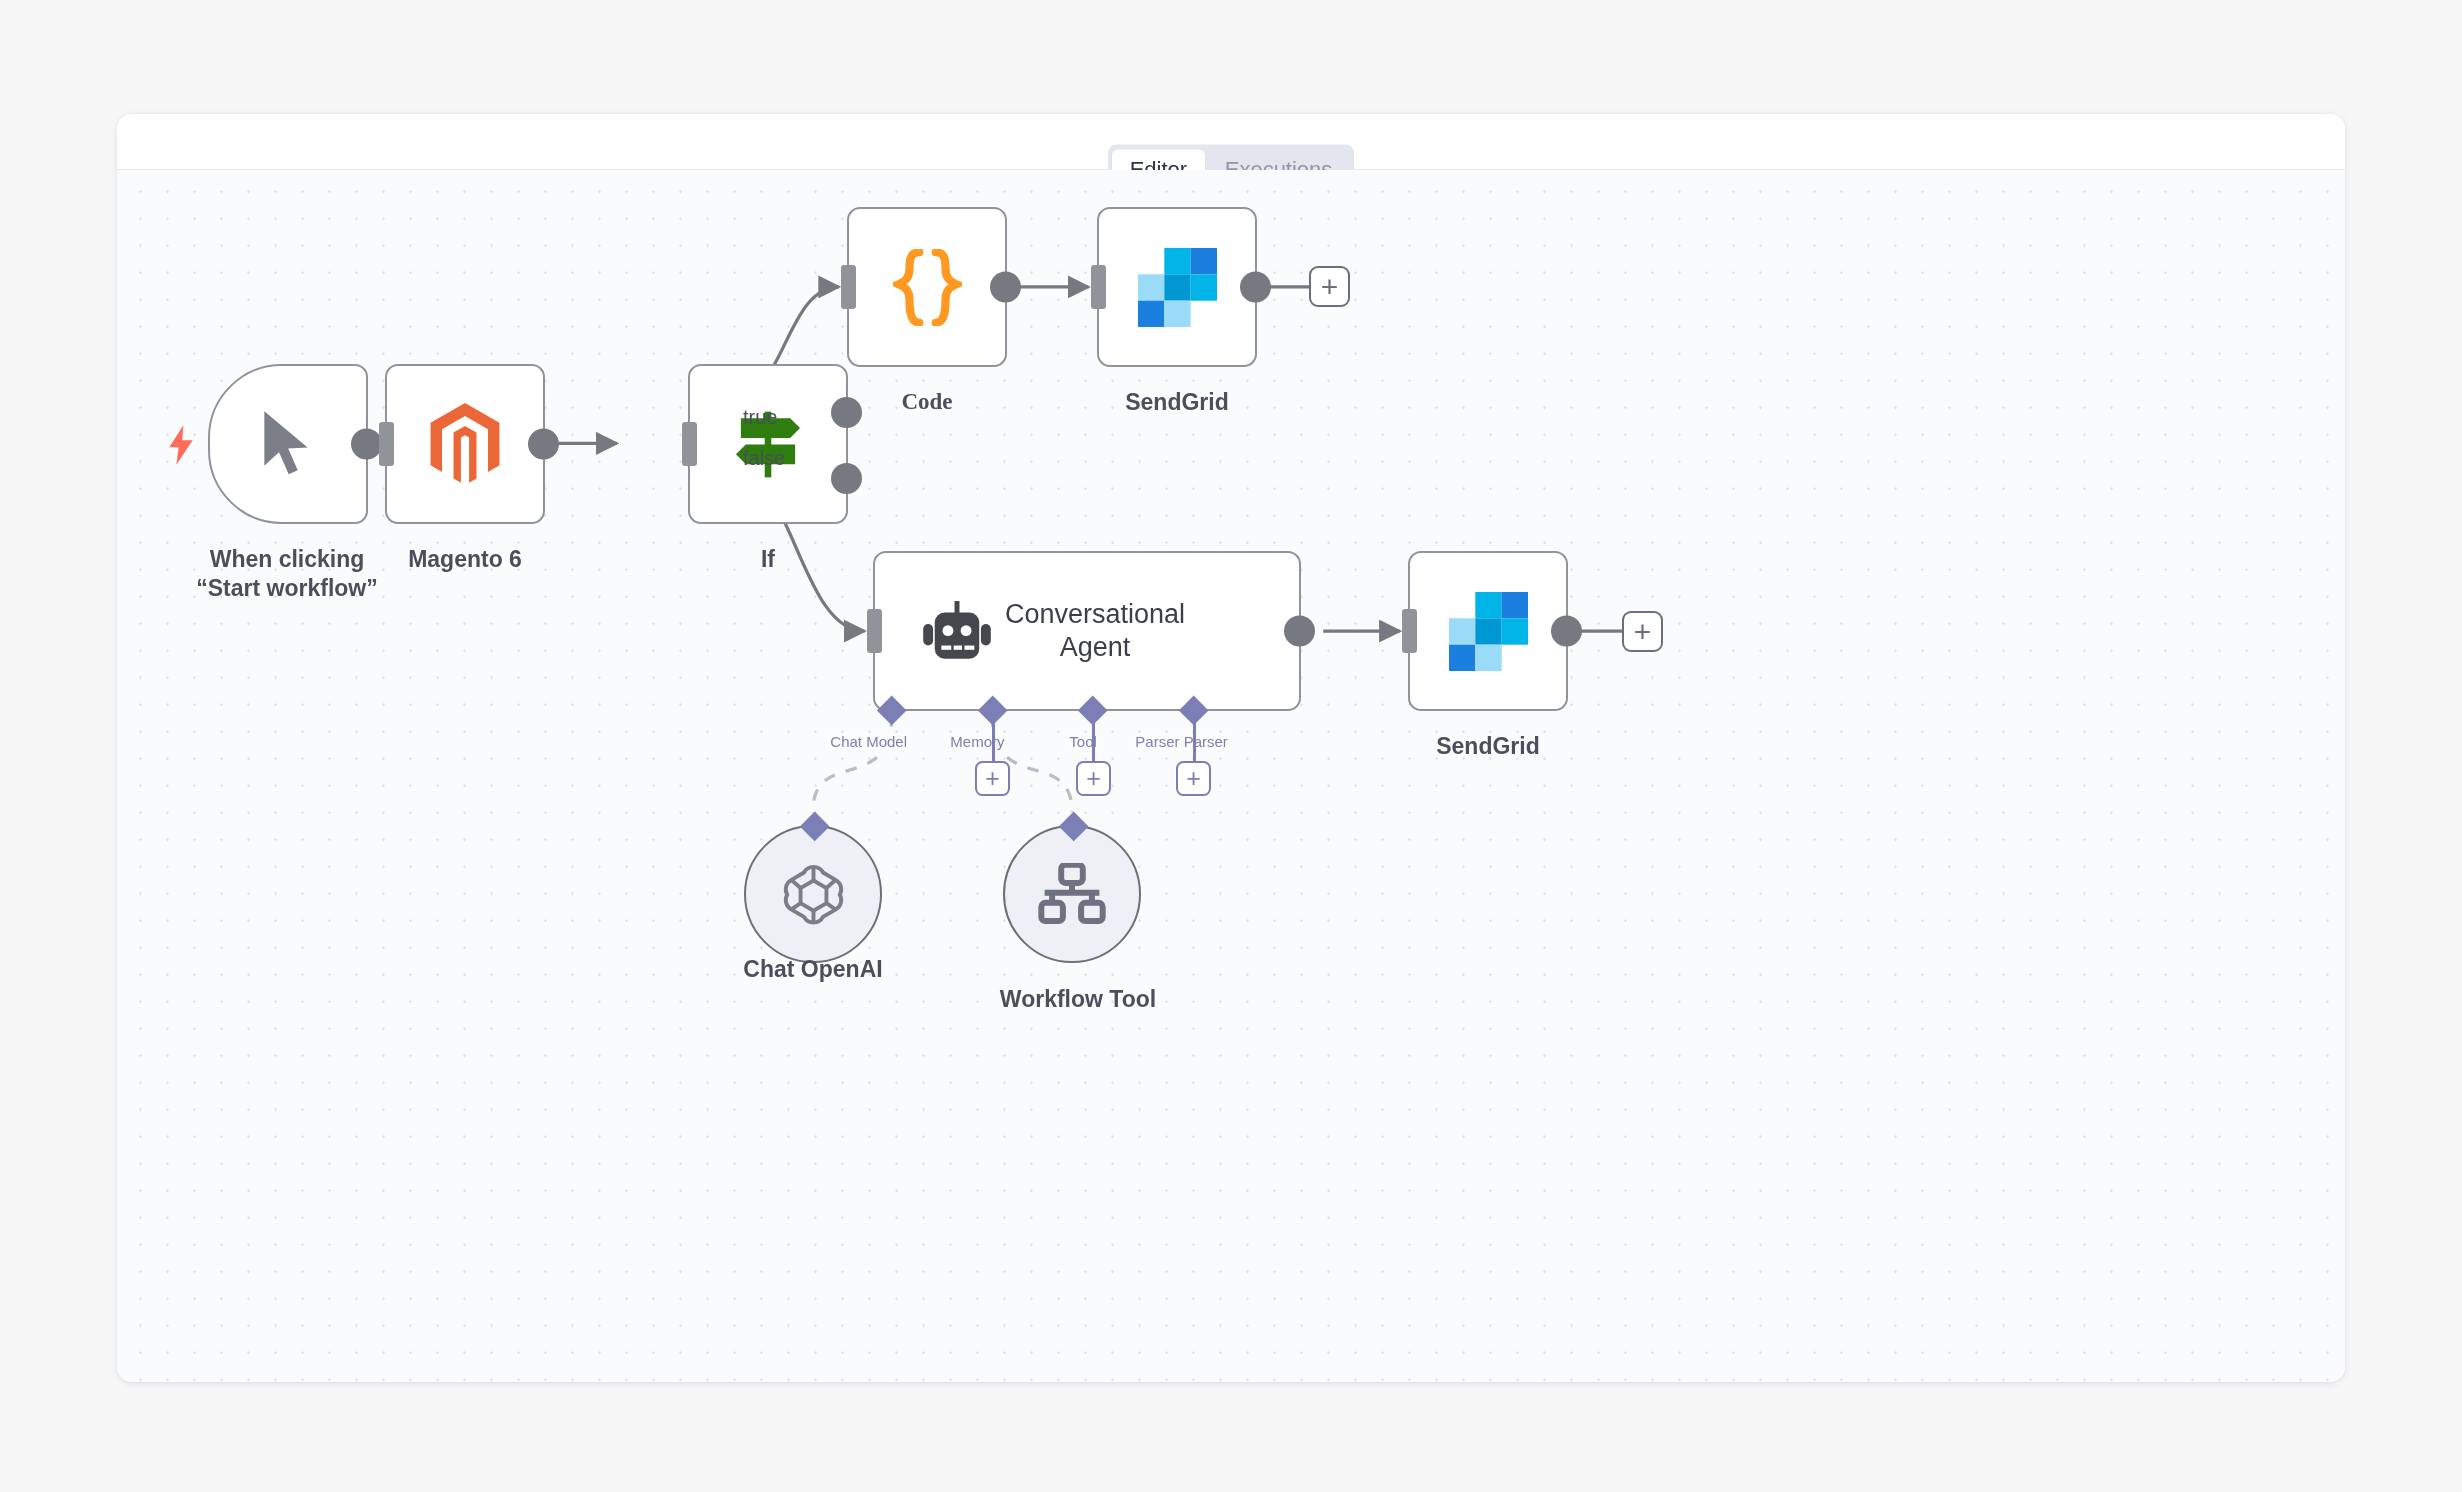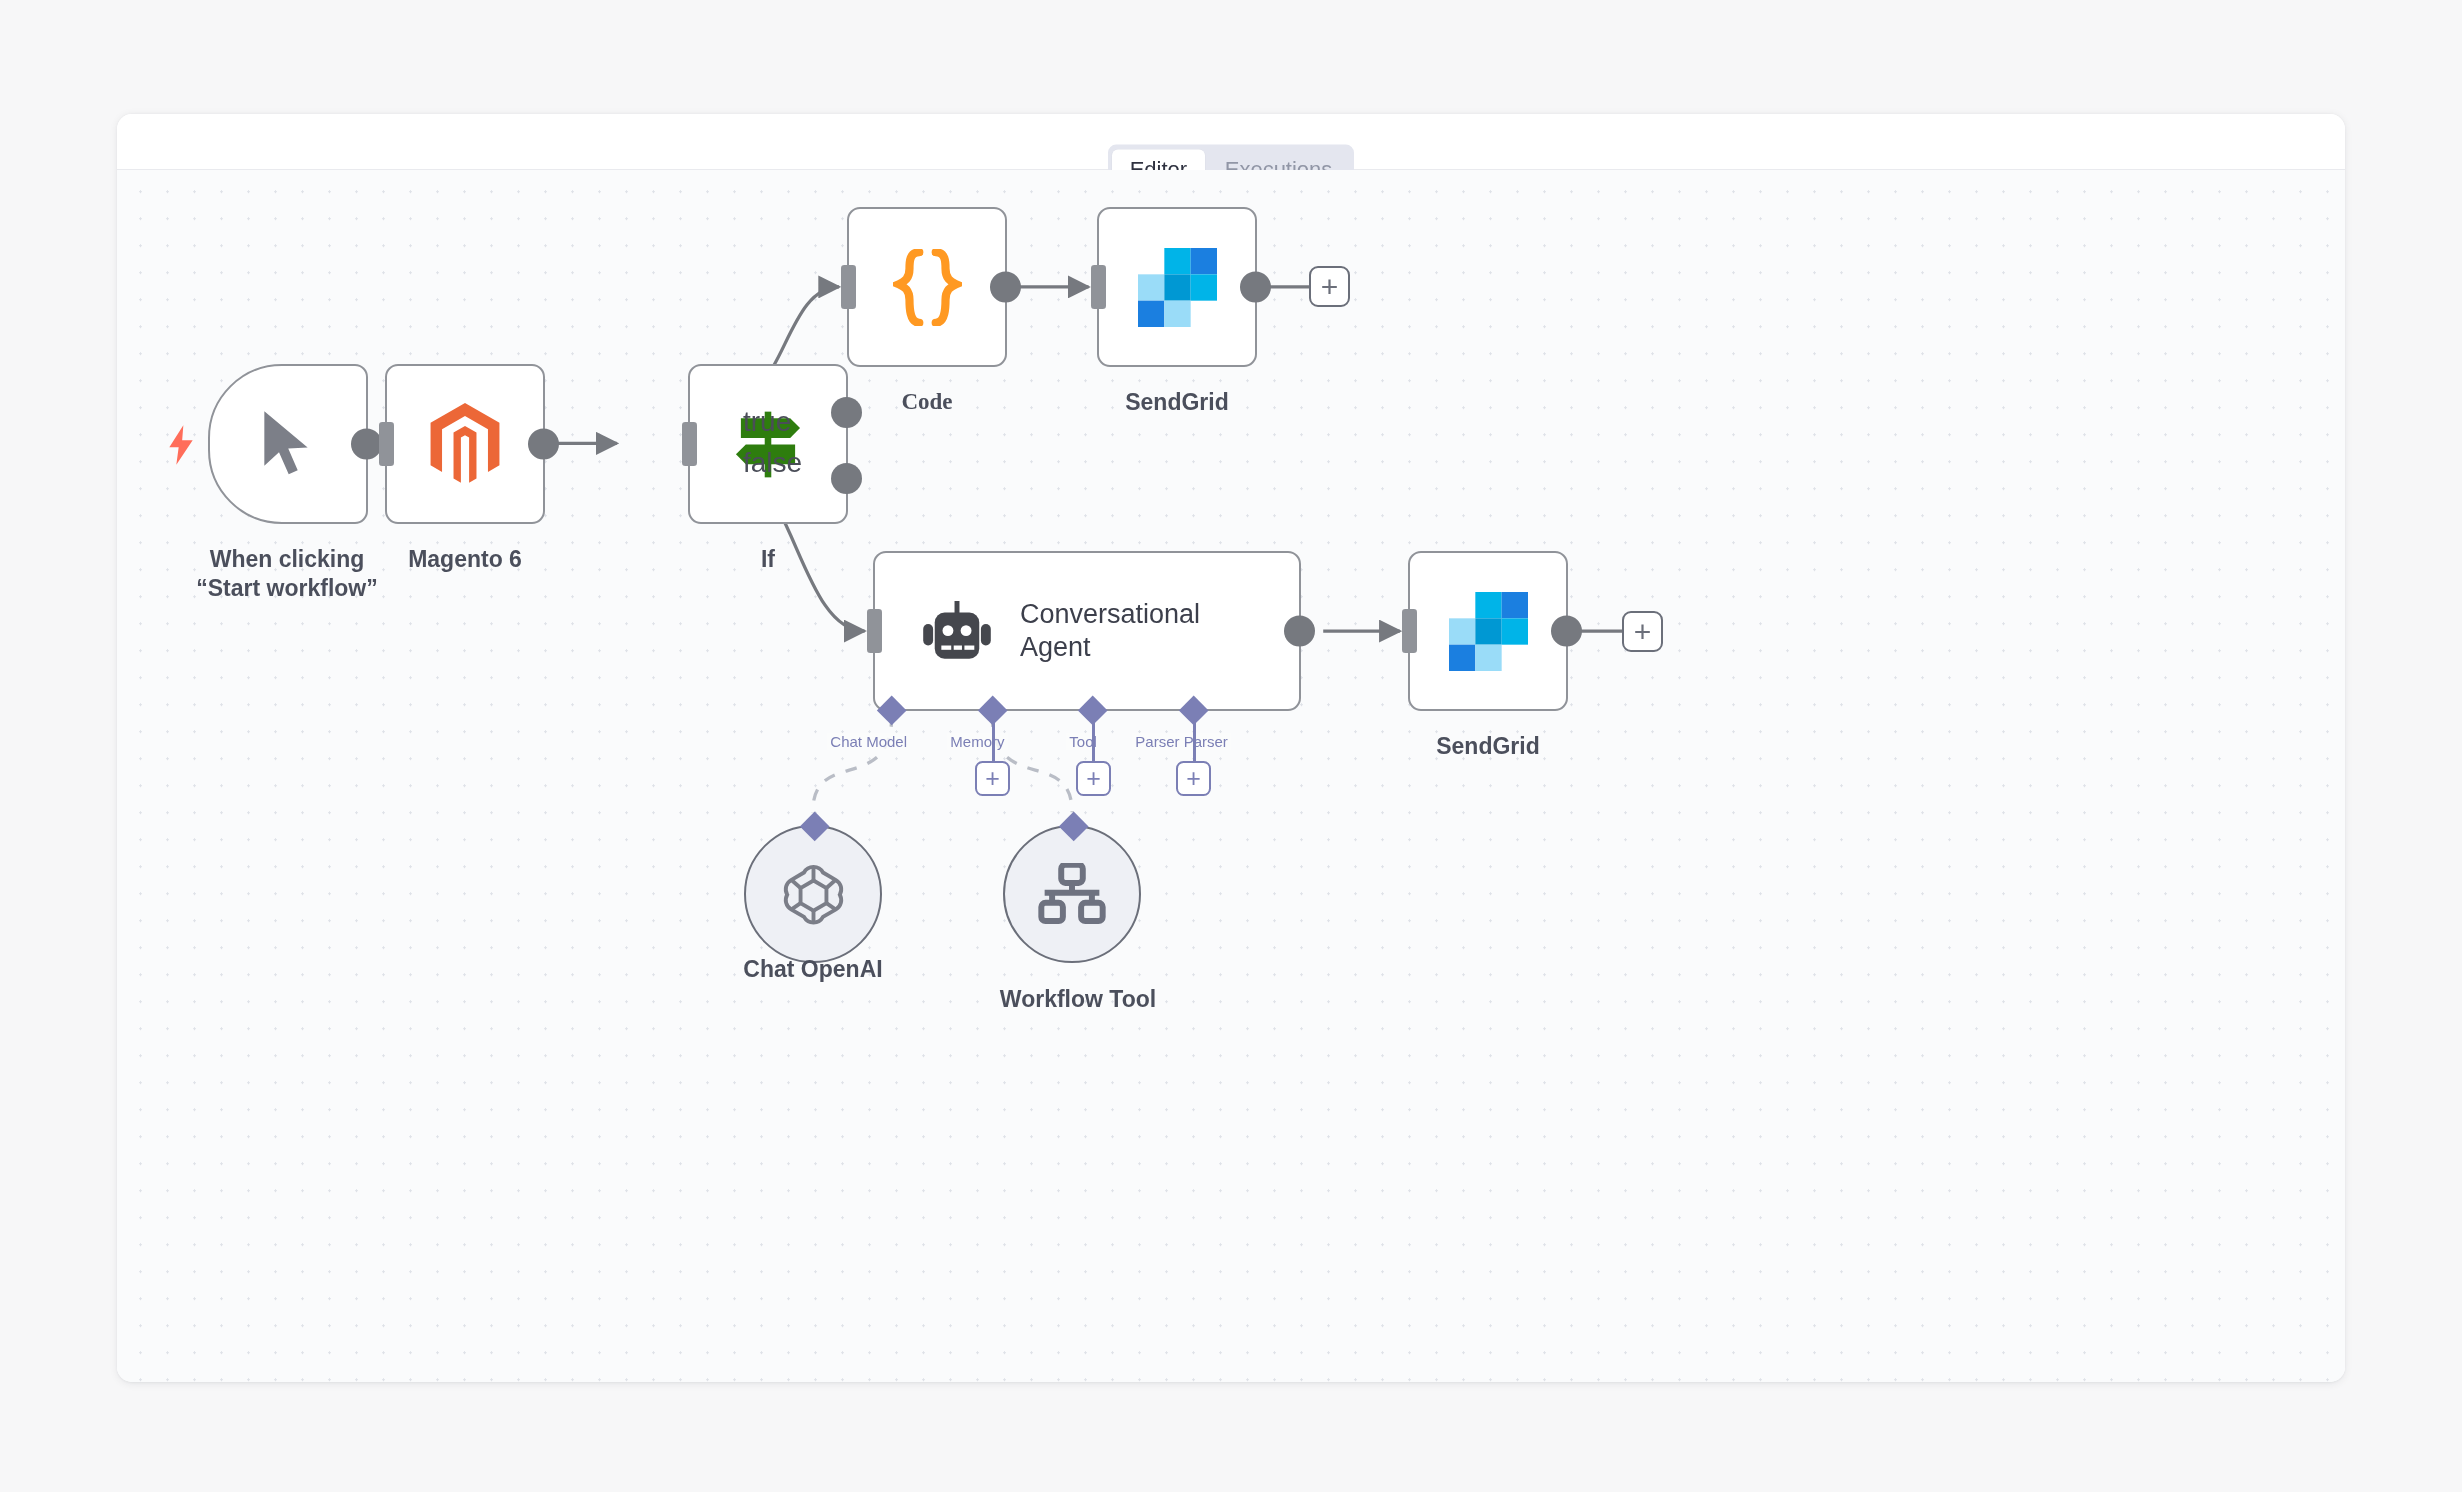--- a/index.html
+++ b/index.html
@@ -95,21 +95,22 @@
   }
   .node.sq { width: 160px; height: 160px; }
   .node.trigger {
     width: 160px; height: 160px;
     border-radius: 74px 13px 13px 74px;
   }
   .node.wide {
     width: 428px; height: 160px;
     justify-content: flex-start;
     padding-left: 48px;
-    gap: 29px;
+    gap: 14px;
+    text-align: center;
   }
   .node.circle {
     width: 138px; height: 138px;
     border-radius: 50%;
     background: #eef0f5;
     border: 2.5px solid #6b6f7a;
   }
 
   .node-label {
     position: absolute;
@@ -139,21 +140,21 @@
     background: #76797f;
     right: -15.6px;
     top: 50%;
     transform: translateY(-50%);
   }
   .port-out.t { top: 31px; transform: none; }
   .port-out.f { top: 97px; transform: none; }
 
   .branch-label {
     position: absolute;
-    font-size: 28px;
+    font-size: 20px;
     color: #4a4d58;
     white-space: nowrap;
     text-align: center;
   }
 
   
   .diamond {
     position: absolute;
     width: 21.4px; height: 21.4px;
     background: #7b7fb5;

